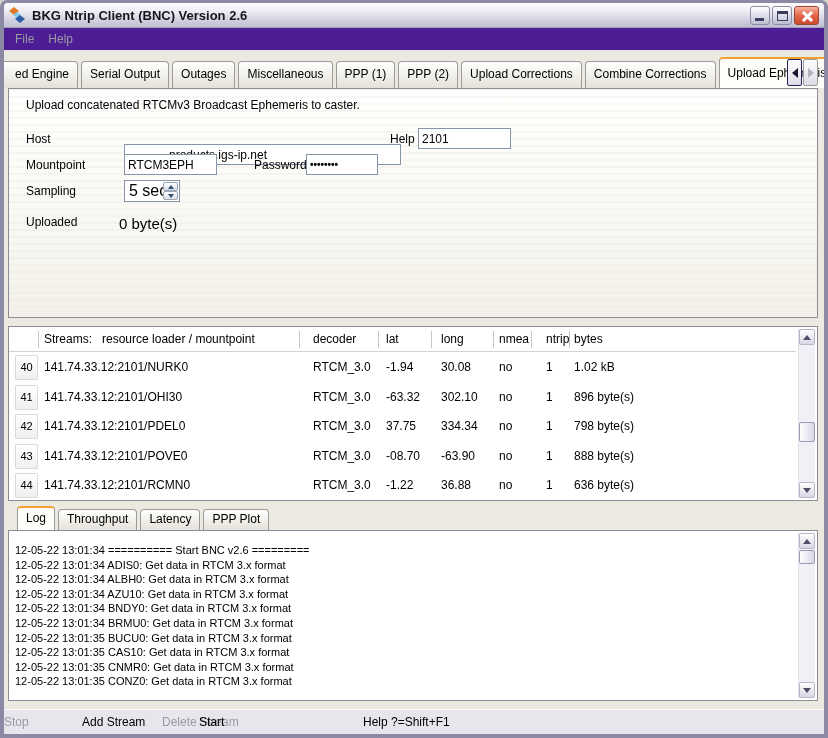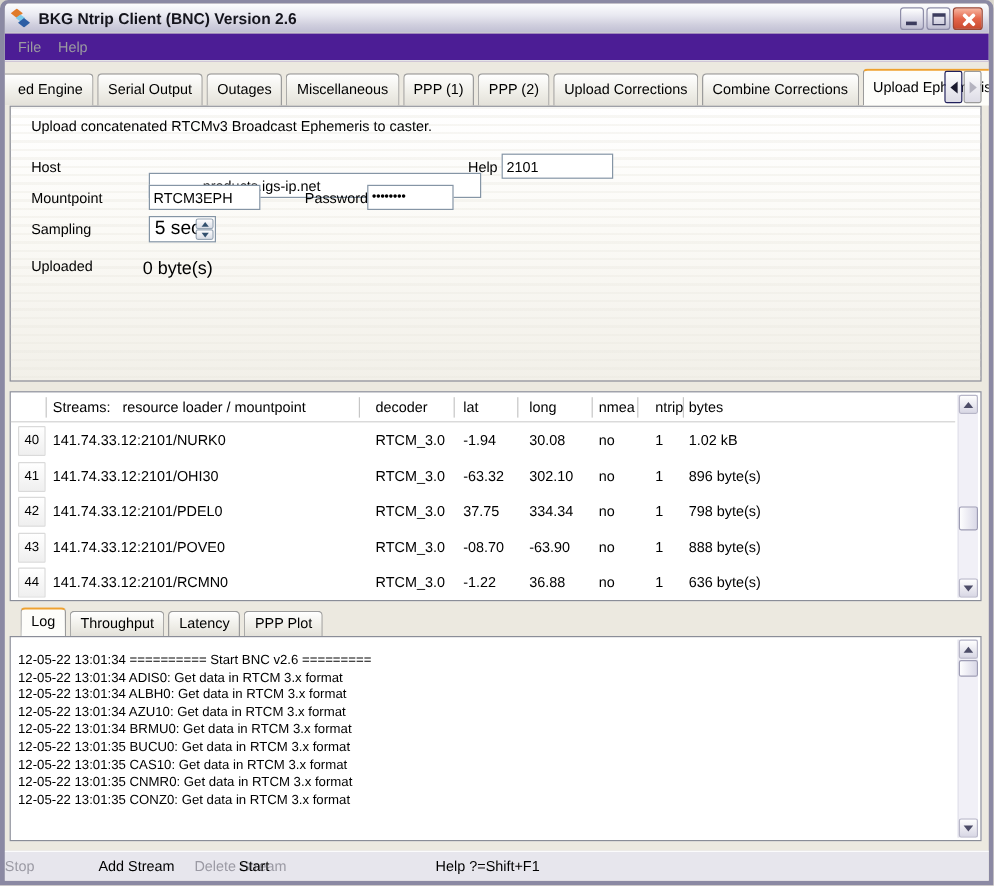--- a/index.html
+++ b/index.html
@@ -289,20 +289,21 @@
       <div class="tab">Latency</div>
       <div class="tab">PPP Plot</div>
     </div>
 
   <div class="pane" id="log-pane">
     <div class="log-viewport" id="log-lines">
         <div class="logline">12-05-22 13:01:34 ========== Start BNC v2.6 =========</div>
         <div class="logline">12-05-22 13:01:34 ADIS0: Get data in RTCM 3.x format</div>
         <div class="logline">12-05-22 13:01:34 ALBH0: Get data in RTCM 3.x format</div>
         <div class="logline">12-05-22 13:01:34 AZU10: Get data in RTCM 3.x format</div>
+        <div class="logline">12-05-22 13:01:34 BNDY0: Get data in RTCM 3.x format</div>
         <div class="logline">12-05-22 13:01:34 BRMU0: Get data in RTCM 3.x format</div>
         <div class="logline">12-05-22 13:01:35 BUCU0: Get data in RTCM 3.x format</div>
         <div class="logline">12-05-22 13:01:35 CAS10: Get data in RTCM 3.x format</div>
         <div class="logline">12-05-22 13:01:35 CNMR0: Get data in RTCM 3.x format</div>
         <div class="logline">12-05-22 13:01:35 CONZ0: Get data in RTCM 3.x format</div>
       </div>
     <div class="scrollbar">
       <span class="sb-btn up">
           <span class="tri-up"></span>
         </span>

